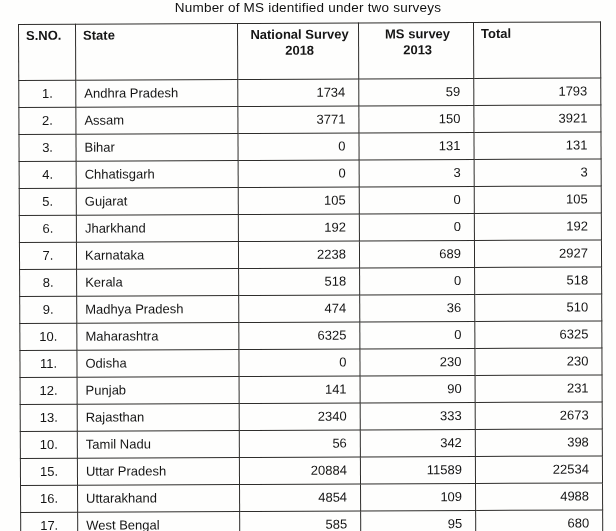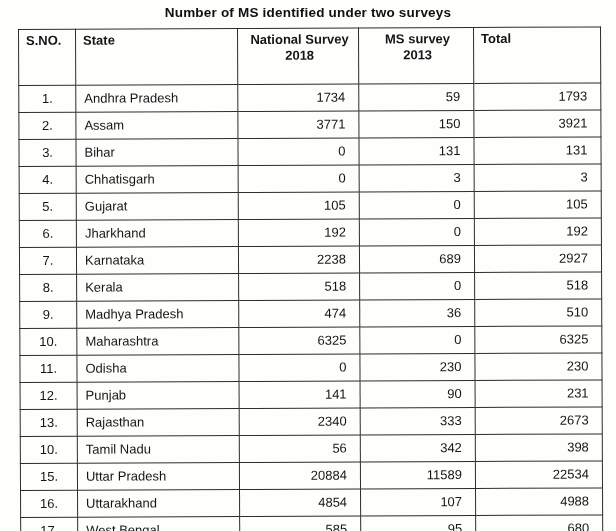--- a/index.html
+++ b/index.html
@@ -11,23 +11,22 @@
     position: relative;
     width: 616px;
     height: 531px;
     background: #fefefd;
     overflow: hidden;
     font-family: "Liberation Sans", sans-serif;
     color: #151515;
   }
   .doc-title {
     text-align: center;
-    font-weight: bold;
+    font-weight: normal;
     font-size: 13.5px;
-    padding-top: 5px;
     letter-spacing: 0.2px;
     color: #101010;
   }
   table.survey-table {
     border-collapse: collapse;
     table-layout: fixed;
     width: 582px;
     margin: 9px 0 0 18px;
     transform: rotate(-0.25deg);
     transform-origin: left top;
@@ -192,21 +191,21 @@
         <td class="sno-cell">15.</td>
         <td class="state-cell">Uttar Pradesh</td>
         <td class="num-cell">20884</td>
         <td class="num-cell">11589</td>
         <td class="num-cell">22534</td>
       </tr>
       <tr>
         <td class="sno-cell">16.</td>
         <td class="state-cell">Uttarakhand</td>
         <td class="num-cell">4854</td>
-        <td class="num-cell">107</td>
+        <td class="num-cell">109</td>
         <td class="num-cell">4988</td>
       </tr>
       <tr>
         <td class="sno-cell">17.</td>
         <td class="state-cell">West Bengal</td>
         <td class="num-cell">585</td>
         <td class="num-cell">95</td>
         <td class="num-cell">680</td>
       </tr>
       <tr class="grand-total-row">

